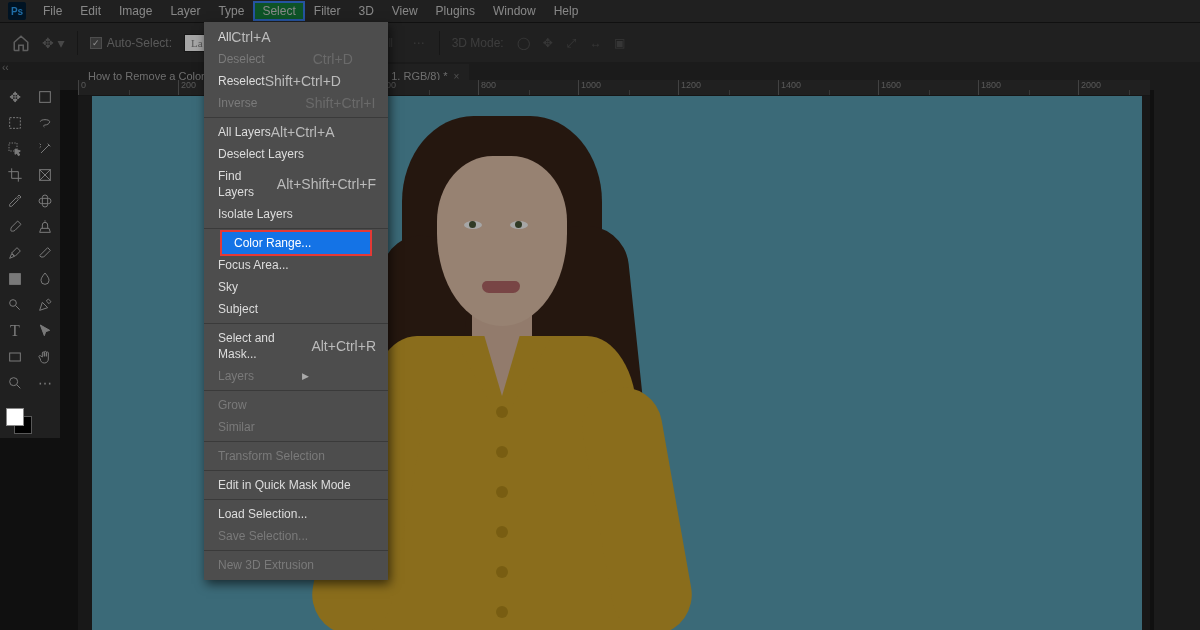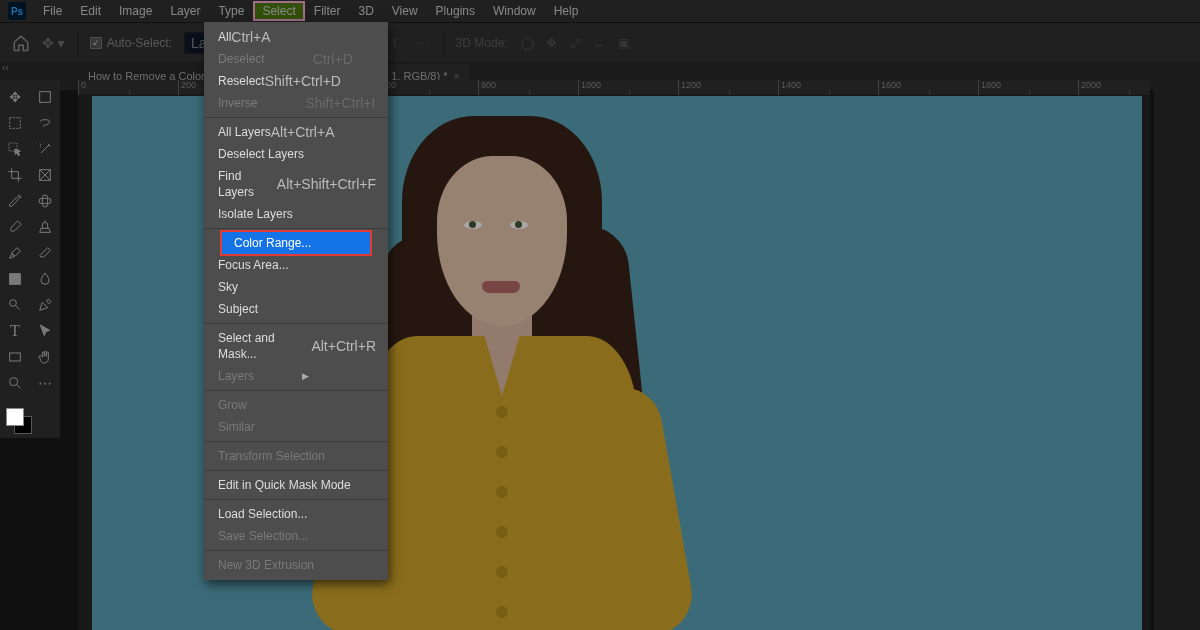--- a/index.html
+++ b/index.html
@@ -2,29 +2,29 @@
 <html><head>
 <meta charset="utf-8">
 <style>
 * { margin: 0; padding: 0; box-sizing: border-box; font-family: "Segoe UI", Tahoma, sans-serif; user-select: none; }
 body { background: #1a1a1a; width: 1200px; height: 630px; overflow: hidden; position: relative; color: #b8b8b8; font-size: 12px; }
 
 
 .menubar { height: 22px; background: #323232; display: flex; align-items: center; padding-left: 8px; gap: 0; }
 .ps-logo { width: 18px; height: 18px; background: #001e36; color: #31a8ff; font-weight: bold; font-size: 10px; display: flex; align-items: center; justify-content: center; border-radius: 2px; margin-right: 8px; }
 .menubar-item { padding: 3px 9px; color: #d0d0d0; cursor: default; }
-.menubar-item.highlighted { border: 2px solid #f9a8d4; padding: 1px 7px; background: #4d7c0f; text-align: center; }
+.menubar-item.highlighted { border: 2px solid #3b82f6; padding: 1px 7px; background: #15803d; text-align: center; }
 
 
 .optionsbar { height: 40px; background: #323232; border-top: 1px solid #1a1a1a; display: flex; align-items: center; padding-left: 12px; gap: 12px; color: #888; }
 .home-icon { width: 18px; height: 18px; opacity: 0.7; }
 .move-icon { font-size: 14px; opacity: 0.7; }
 .checkbox-wrap { display: flex; align-items: center; gap: 5px; }
 .checkbox { width: 12px; height: 12px; border: 1px solid #777; background: #555; display: flex; align-items: center; justify-content: center; font-size: 9px; color: #ddd; }
-.dropdown-stub { background: #0f172a; border: 1px solid #222; padding: 2px 6px; font-size: 14px; }
+.dropdown-stub { background: #ffffff; border: 1px solid #222; padding: 2px 6px; font-size: 11px; font-family: Liberation Serif, serif; }
 .divider-v { width: 1px; height: 24px; background: #222; }
 .opt-iconset { display: flex; gap: 8px; opacity: 0.4; }
 .opt-iconset span { width: 16px; height: 16px; display: inline-flex; align-items: center; justify-content: center; }
 
 
 .tabsrow { height: 28px; background: #2a2a2a; display: flex; align-items: center; padding-left: 78px; gap: 4px; font-size: 11px; color: #aaa; }
 .doc-tab { padding: 6px 10px; display: flex; align-items: center; gap: 6px; }
 .doc-tab.active { background: #323232; }
 .doc-tab .close { opacity: 0.6; font-size: 10px; }
 .collapse-flag { position: absolute; left: 2px; top: 62px; color: #888; font-size: 10px; }

